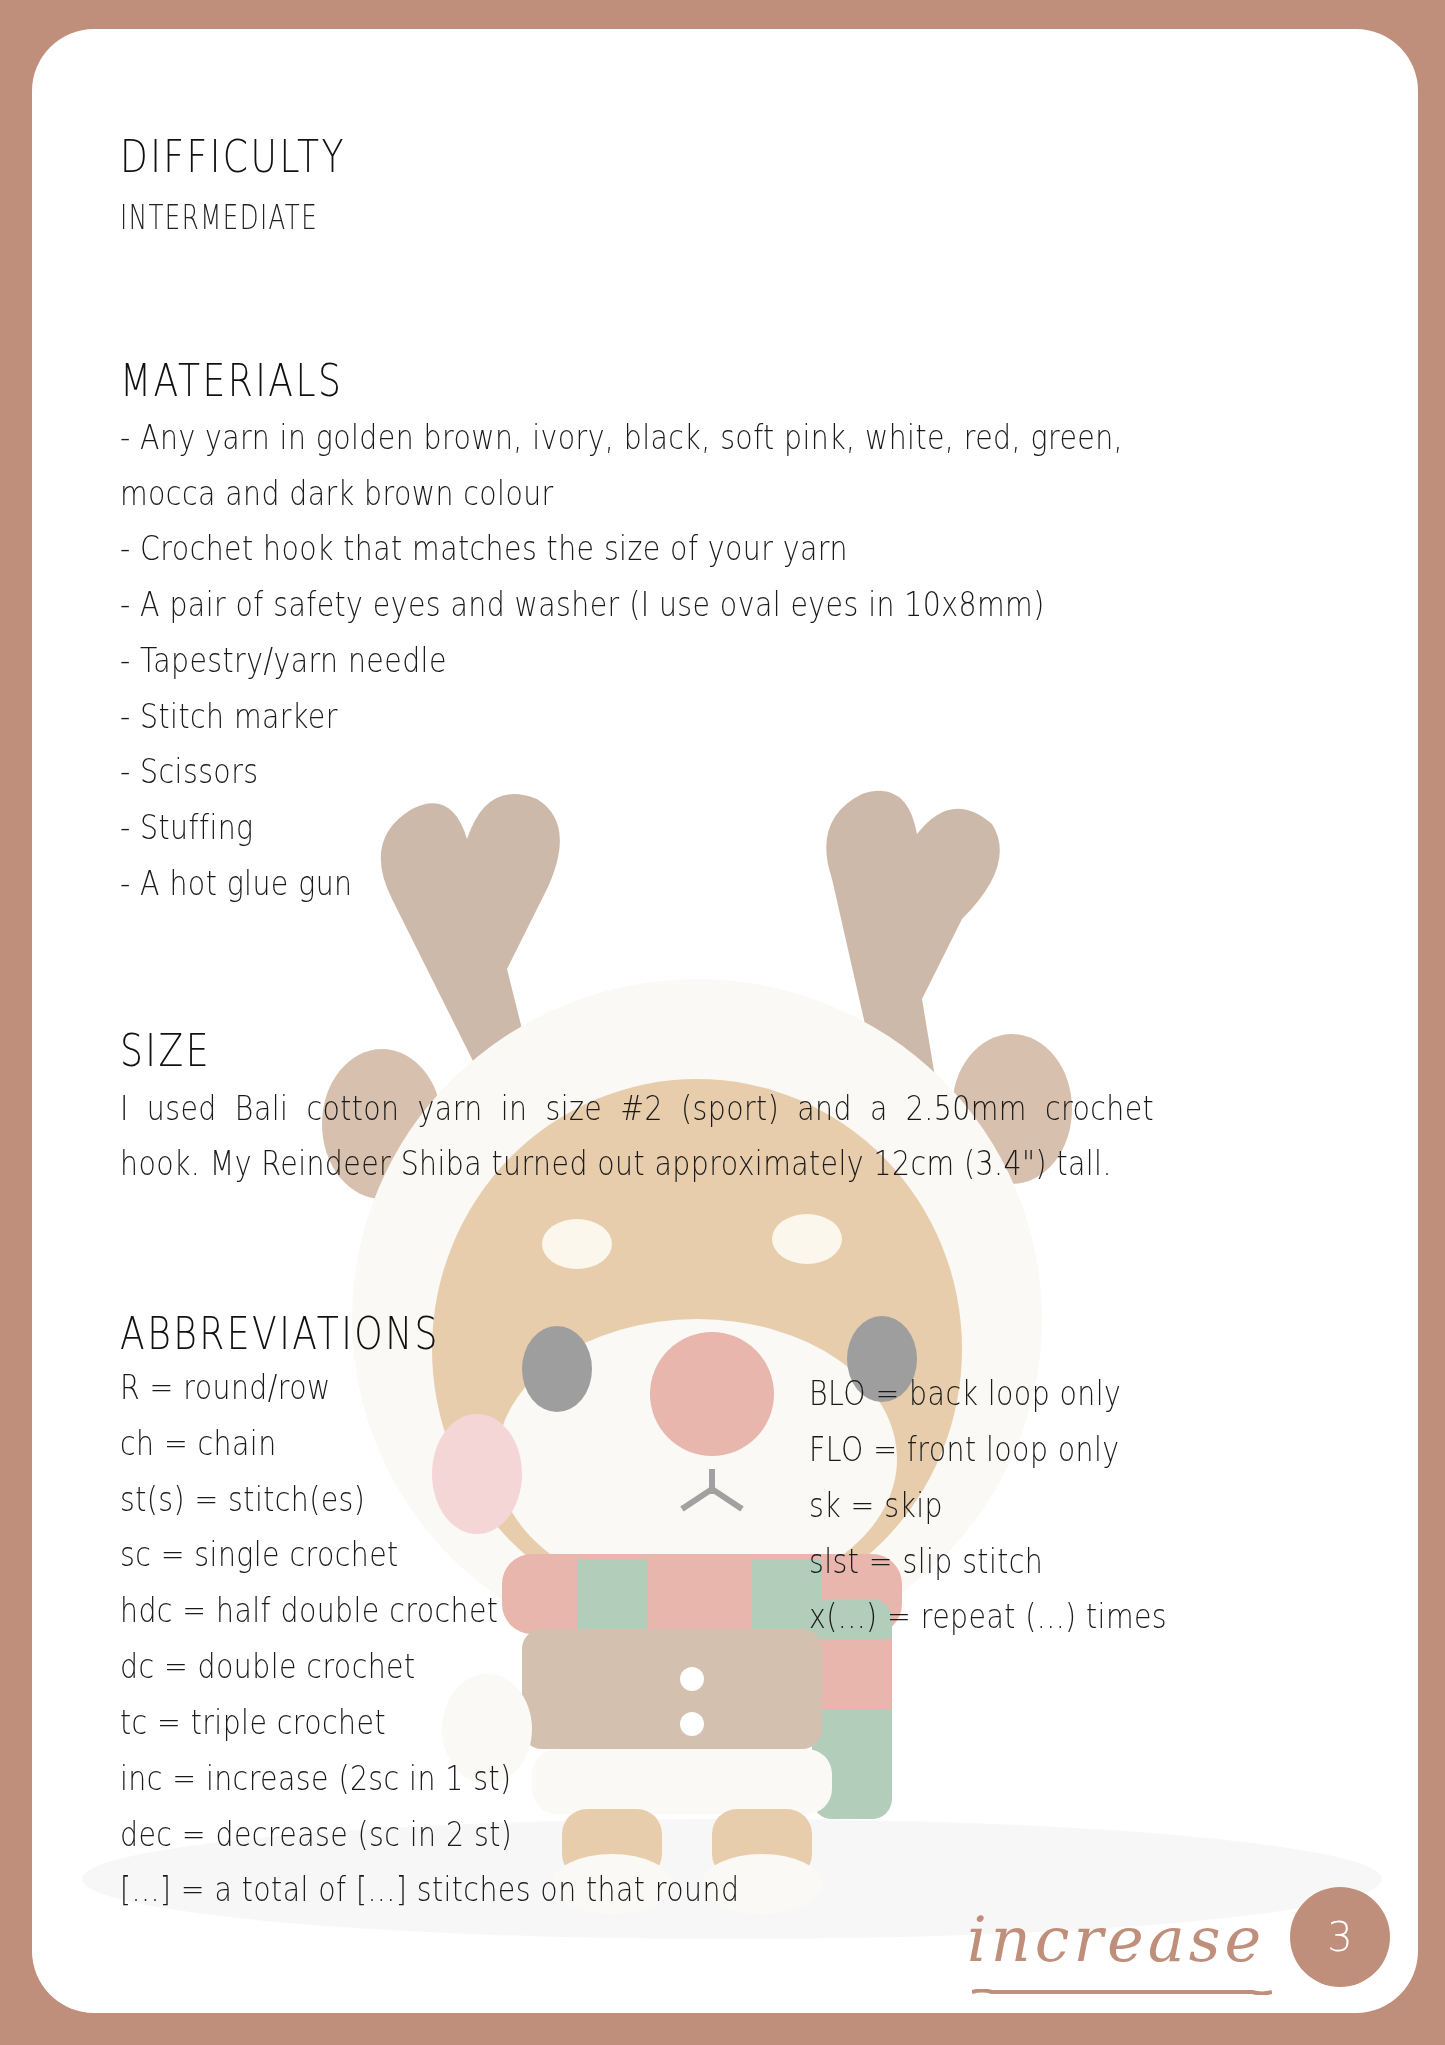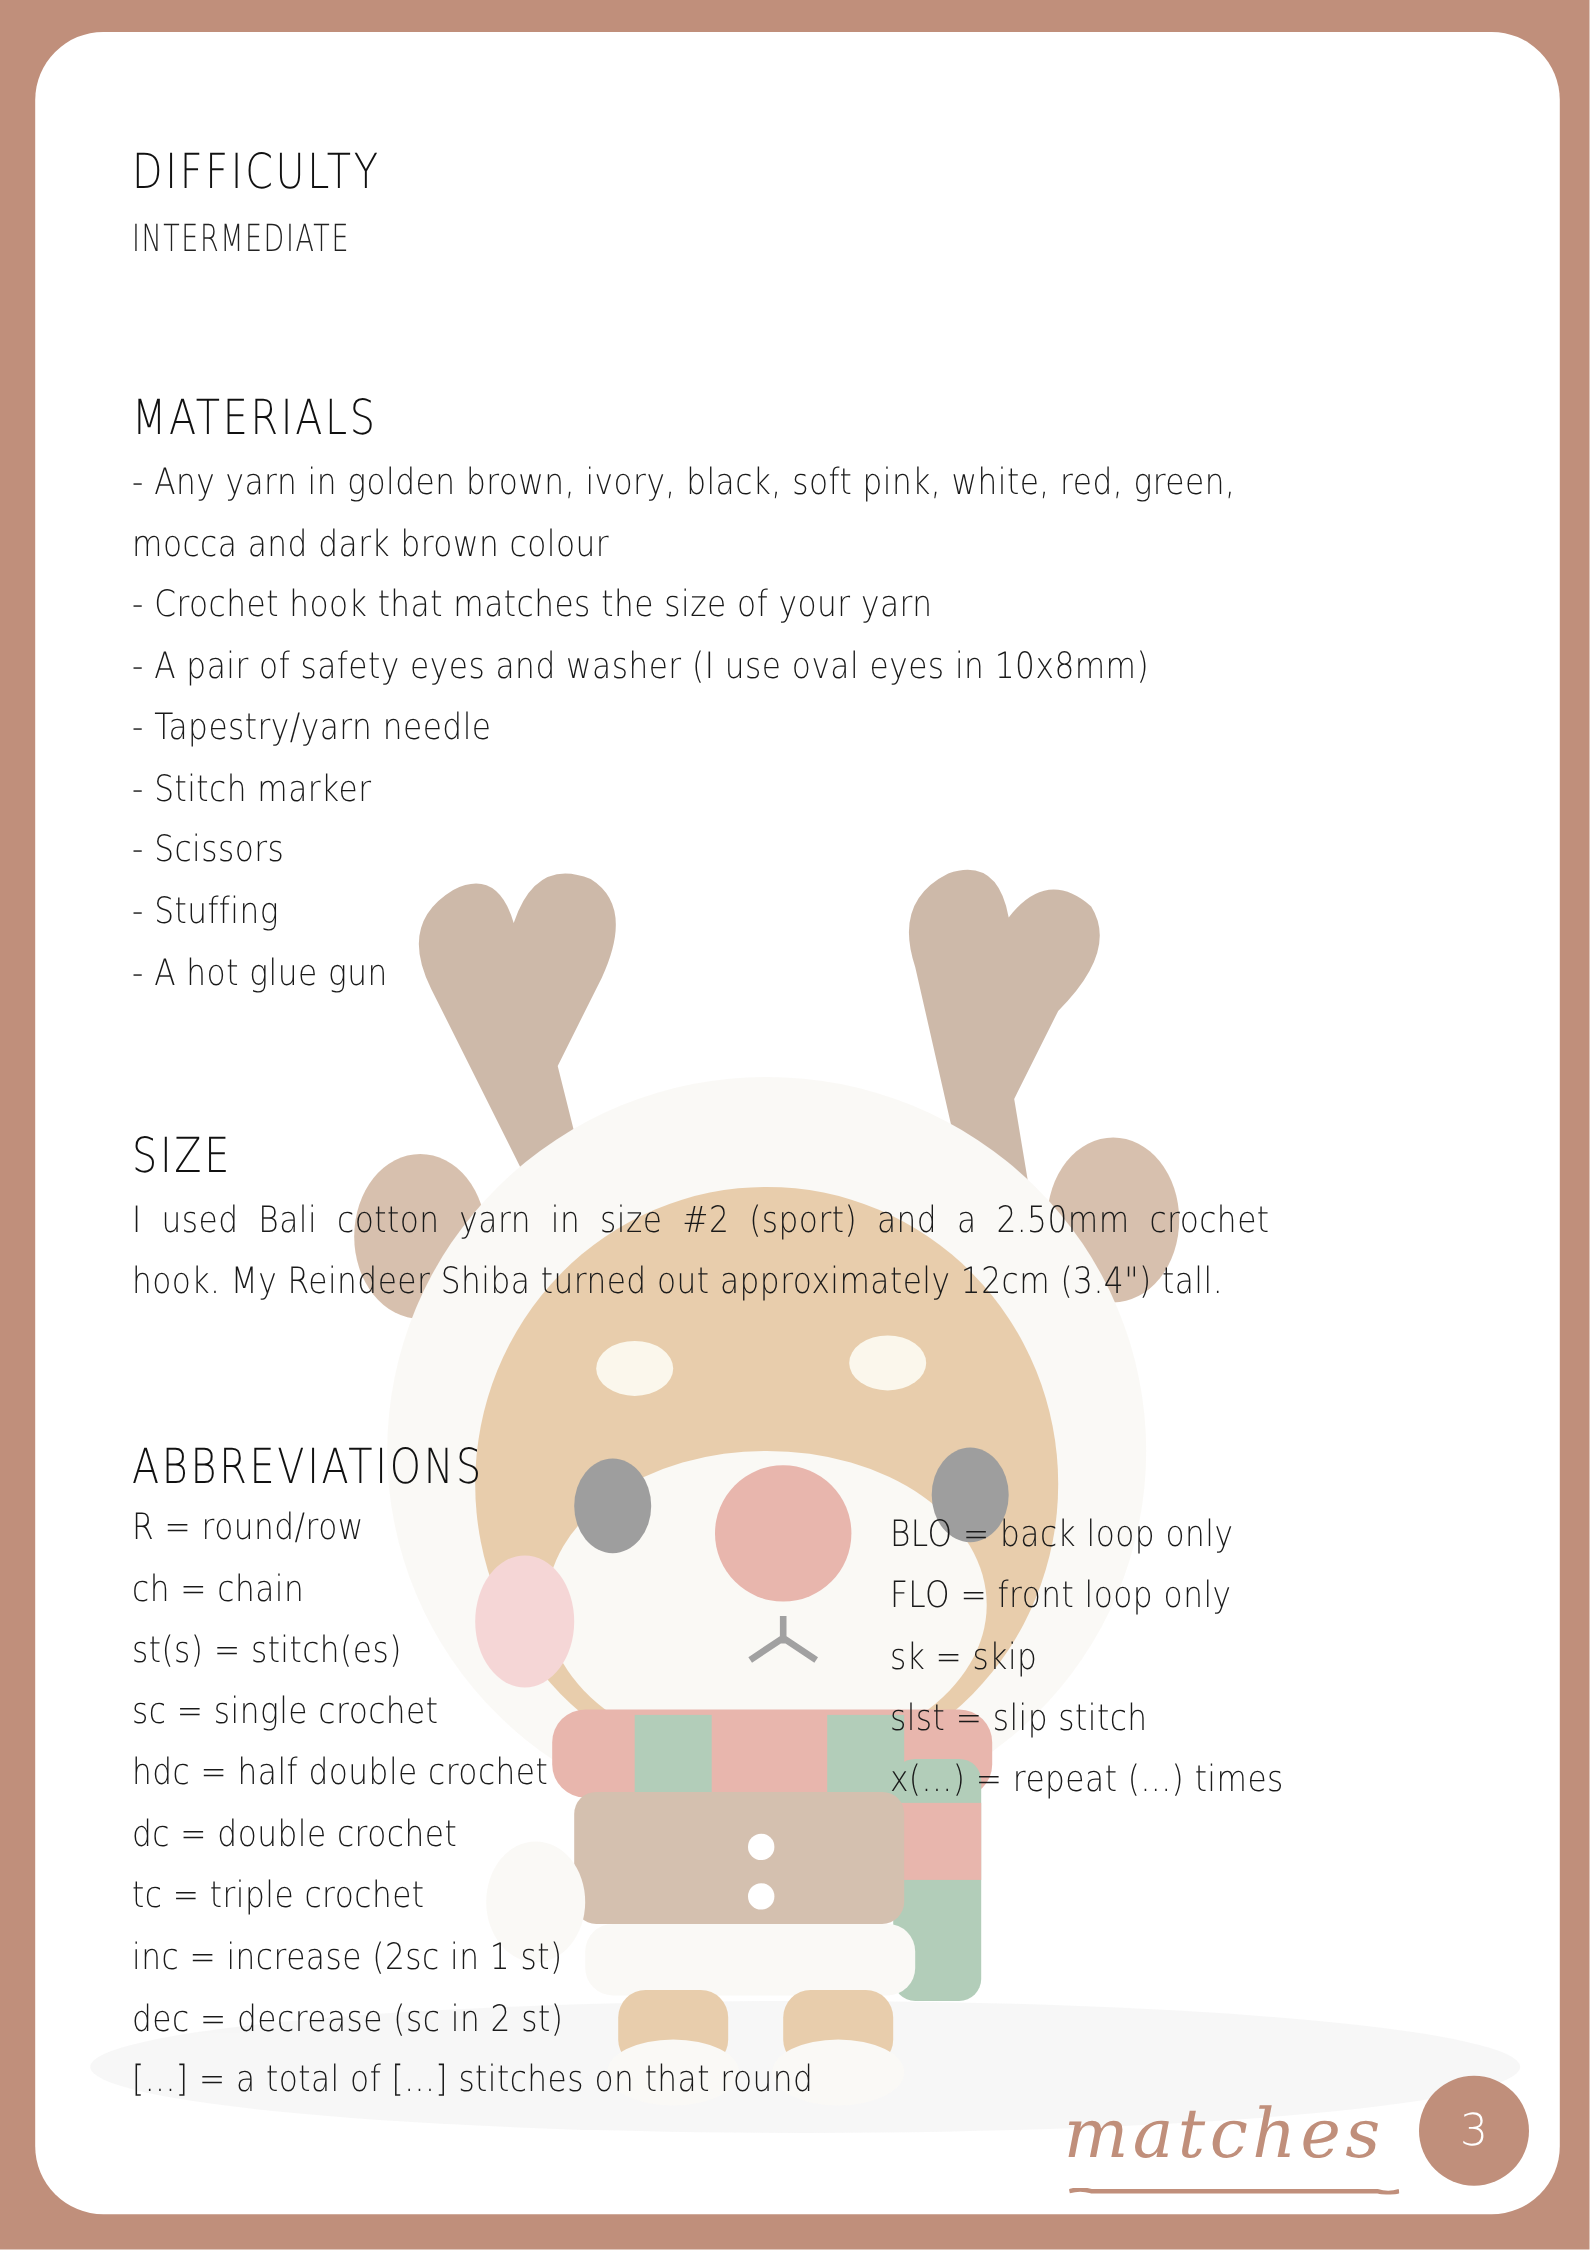--- a/index.html
+++ b/index.html
@@ -172,21 +172,21 @@
       <div class="line" style="top:1844px;">[...] = a total of [...] stitches on that round</div>
     </div>
     <div>
       <div class="line abbr-r" style="top:1348px;">BLO = back loop only</div>
       <div class="line abbr-r" style="top:1404px;">FLO = front loop only</div>
       <div class="line abbr-r" style="top:1460px;">sk = skip</div>
       <div class="line abbr-r" style="top:1516px;">slst = slip stitch</div>
       <div class="line abbr-r" style="top:1571px;">x(...) = repeat (...) times</div>
     </div>
 
-    <div class="logo">matches</div>
+    <div class="logo">increase</div>
     <svg class="logo-line" viewBox="0 0 300 6" preserveAspectRatio="none">
       <path d="M0 3 Q10 0 20 3 L280 3 Q290 6 300 3" stroke="#c08f7b" stroke-width="4" fill="none"></path>
     </svg>
     <div class="page-circle">
       <span>3</span>
     </div>
 
   </div>
 </div>
 

